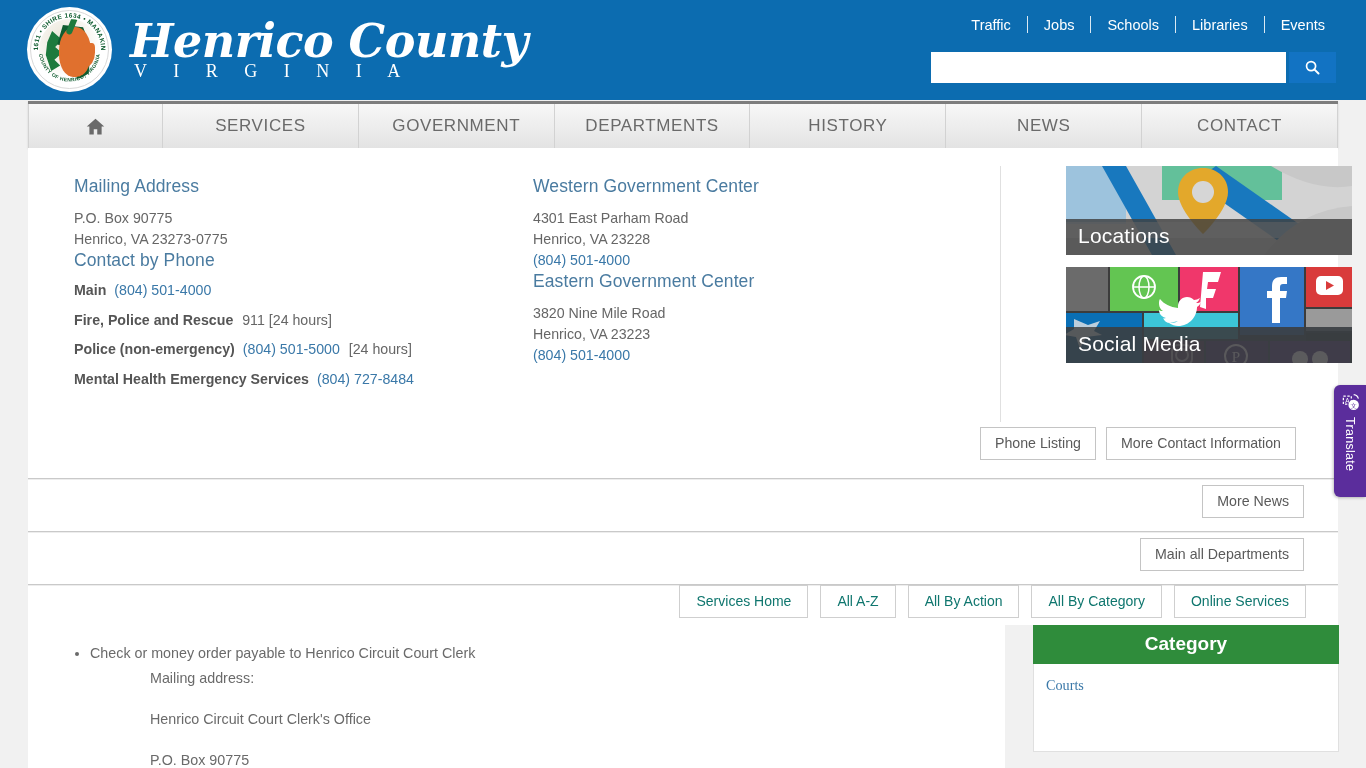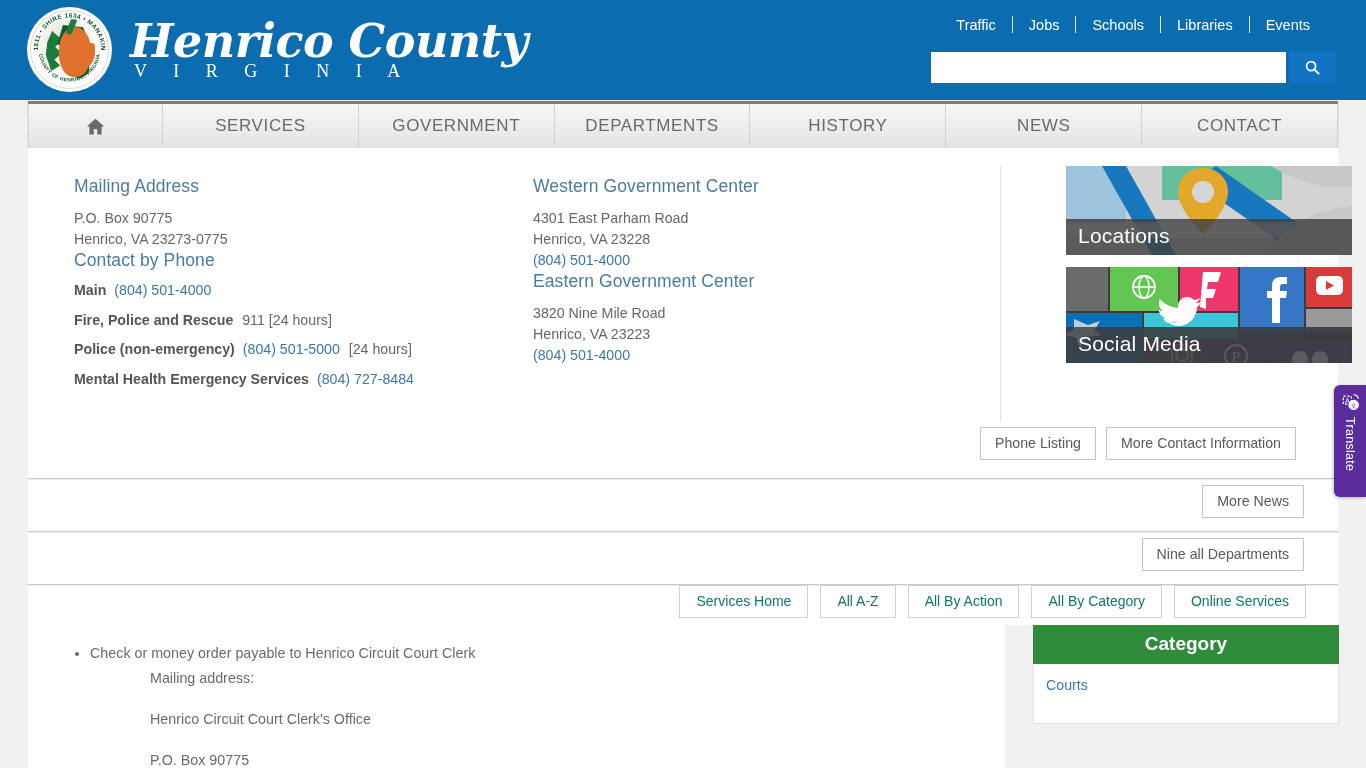--- a/index.html
+++ b/index.html
@@ -76,21 +76,21 @@
     font-family: "Liberation Serif", serif;
     color: #ffffff;
     font-size: 18px;
     letter-spacing: 11px;
     margin-top: -4px;
     padding-left: 4px;
   }
 
   
   .toplinks {
-    position: absolute; right: 40px; top: 16px;
+    position: absolute; right: 25px; top: 16px;
     display: flex; align-items: center;
   }
   .toplinks a {
     color: #ffffff; text-decoration: none; font-size: 14.5px;
     padding: 0 16px; line-height: 16px; display: inline-block;
   }
   .toplinks .sep { width: 1px; height: 17px; background: #ffffff; opacity: .85; }
 
   .searchwrap { position: absolute; right: 30px; top: 52px; display: flex; }
   .searchbox {
@@ -194,21 +194,21 @@
   .indent1 { padding-left: 82px; }
   .indent2 { padding-left: 82px; }
 
   .side-col { position: absolute; left: 1005px; top: 0; width: 306px; }
   .cat-head {
     background: #2f8c3b; color: #fff; text-align: center;
     font-size: 19px; font-weight: bold; padding: 8px 0 9px;
   }
   .cat-body {
     background: #fff; border: 1px solid #e0e0e0; border-top: 0;
-    height: 60px; padding: 12px 12px 8px;
+    height: 88px; padding: 12px 12px 8px; font-family: Liberation Serif, serif;
   }
   .cat-body a { color: #3a78a8; text-decoration: none; font-size: 14.2px; }
 
   
   .translate {
     position: absolute; right: 0; top: 385px;
     width: 32px; height: 112px;
     background: #5b2d9c; border-radius: 6px 0 0 6px;
     color: #fff; cursor: pointer;
     display: flex; flex-direction: column; align-items: center;
@@ -407,21 +407,21 @@
 
   <div class="hr"></div>
 
   <div class="strip">
     <button class="btn">More News</button>
   </div>
 
   <div class="hr"></div>
 
   <div class="strip">
-    <button class="btn">Nine all Departments</button>
+    <button class="btn">Main all Departments</button>
   </div>
 
   <div class="hr"></div>
 
   <div class="tabsrow">
     <button class="tab">Services Home</button>
     <button class="tab">All A-Z</button>
     <button class="tab">All By Action</button>
     <button class="tab">All By Category</button>
     <button class="tab">Online Services</button>

